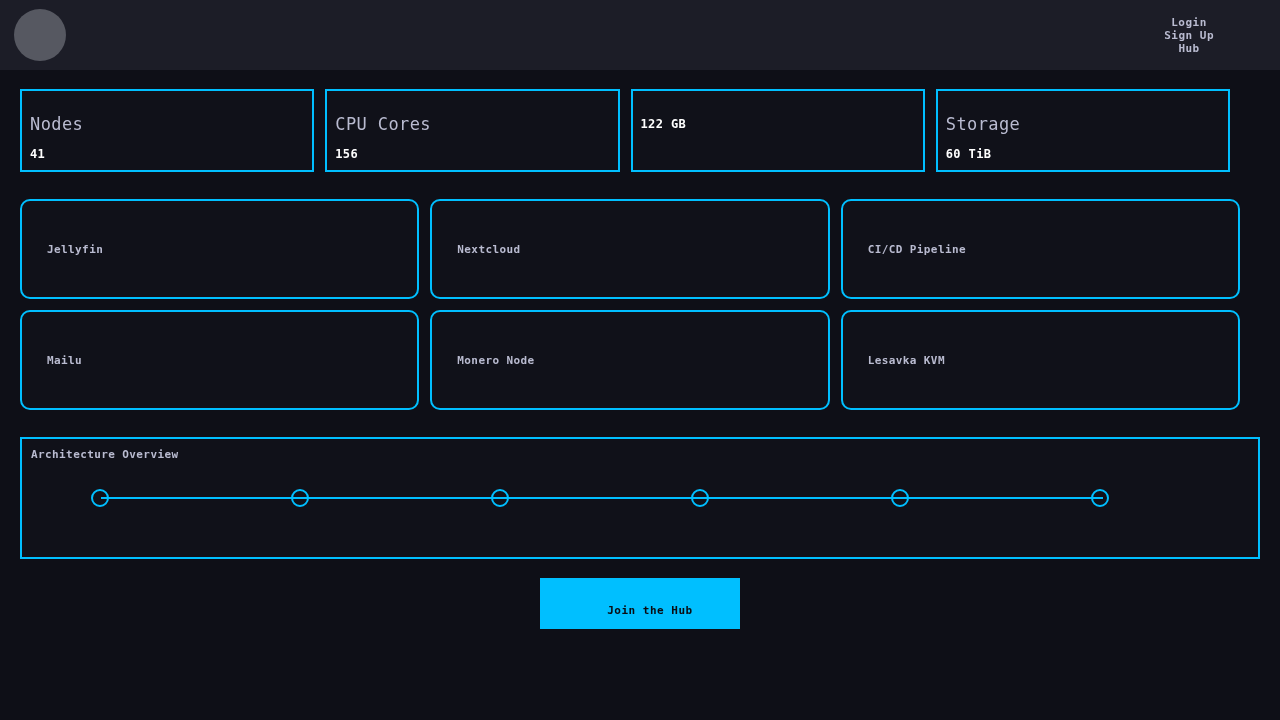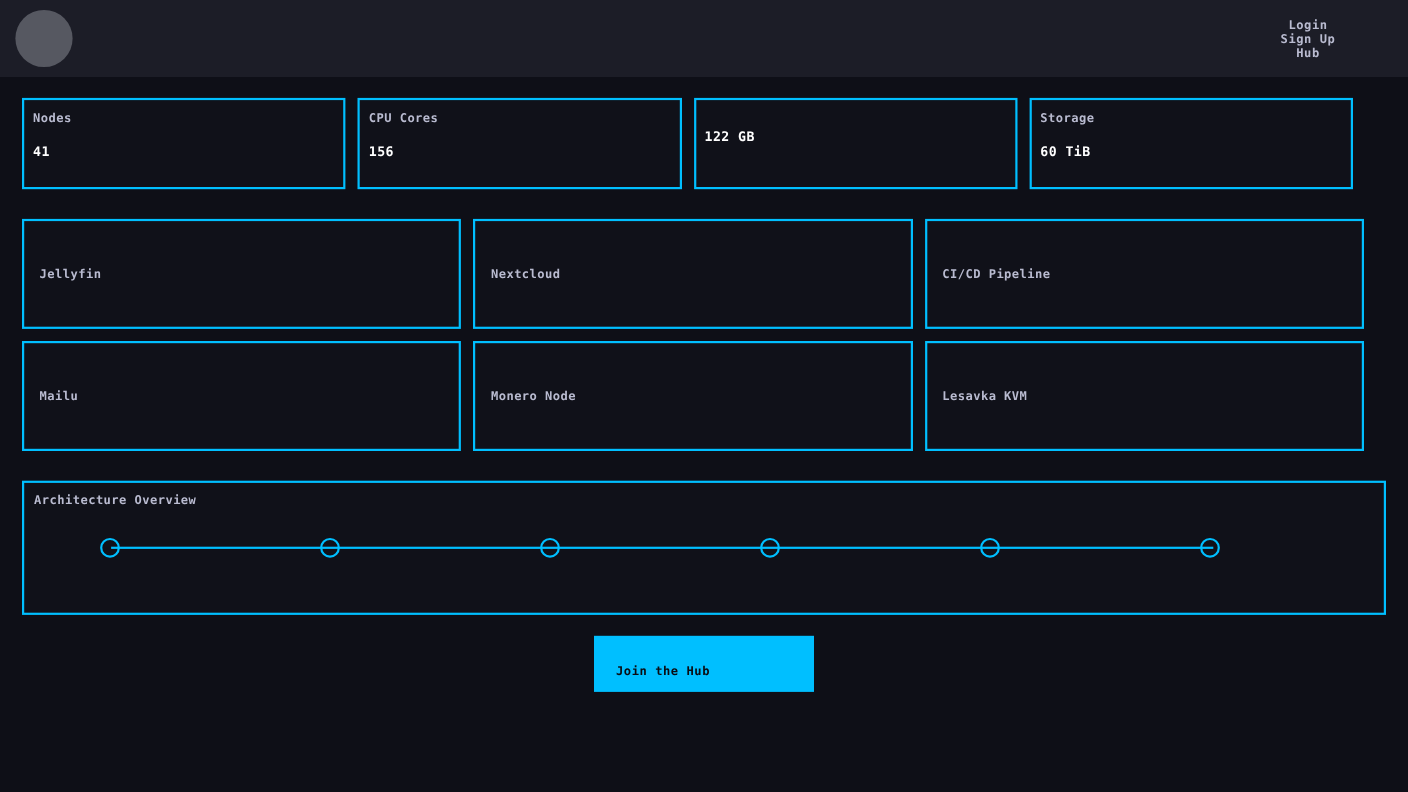--- a/index.html
+++ b/index.html
@@ -70,24 +70,25 @@
     padding:19px 50px 0 20px;
   }
   .stat-card{
     flex:1 1 0;
     height:83px;
     padding:10px 8px 0 8px;
     position:relative;
   }
   .stat-label{
     color:var(--label);
-    font-size:11px;
-    font-weight:bold;
+    font-size:17px;
+    font-weight:normal;
     letter-spacing:0.4px;
     line-height:14px;
+    margin-top:16px;
   }
   .stat-value{
     color:var(--value);
     font-size:12px;
     font-weight:bold;
     letter-spacing:0.4px;
     margin-top:16px;
   }
 
   
@@ -99,21 +100,22 @@
   }
   .service-row{
     display:flex;
     gap:11px;
   }
   .service-card{
     flex:1 1 0;
     height:100px;
     display:flex;
     align-items:center;
-    padding:0 14px;
+    padding:0 25px;
+    border-radius:10px;
   }
   .service-name{
     color:var(--label);
     font-size:11px;
     font-weight:bold;
     letter-spacing:0.4px;
   }
 
   
   .arch-wrap{
@@ -165,21 +167,21 @@
   .cta-button{
     width:200px;
     height:51px;
     background:var(--accent-bright);
     border:none;
     color:#0b0c12;
     font-family:"DejaVu Sans Mono","Liberation Mono",monospace;
     font-size:11px;
     font-weight:bold;
     letter-spacing:0.5px;
-    text-align:left;
+    text-align:center;
     padding:14px 0 0 20px;
     cursor:pointer;
   }
 </style>
 </head>
 <body>
 
 <div class="header">
   <div class="avatar"></div>
   <nav class="nav">

